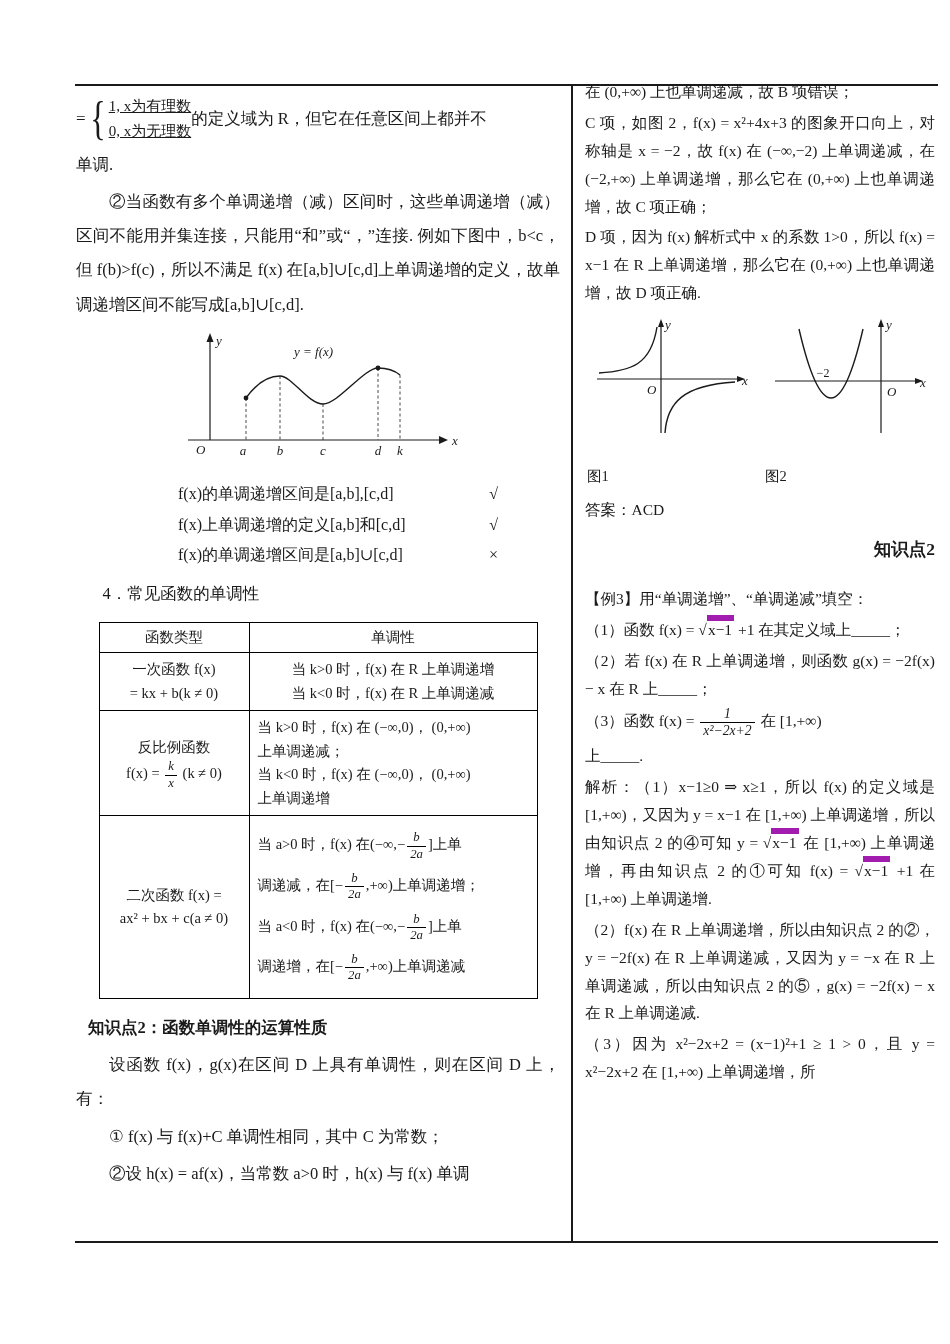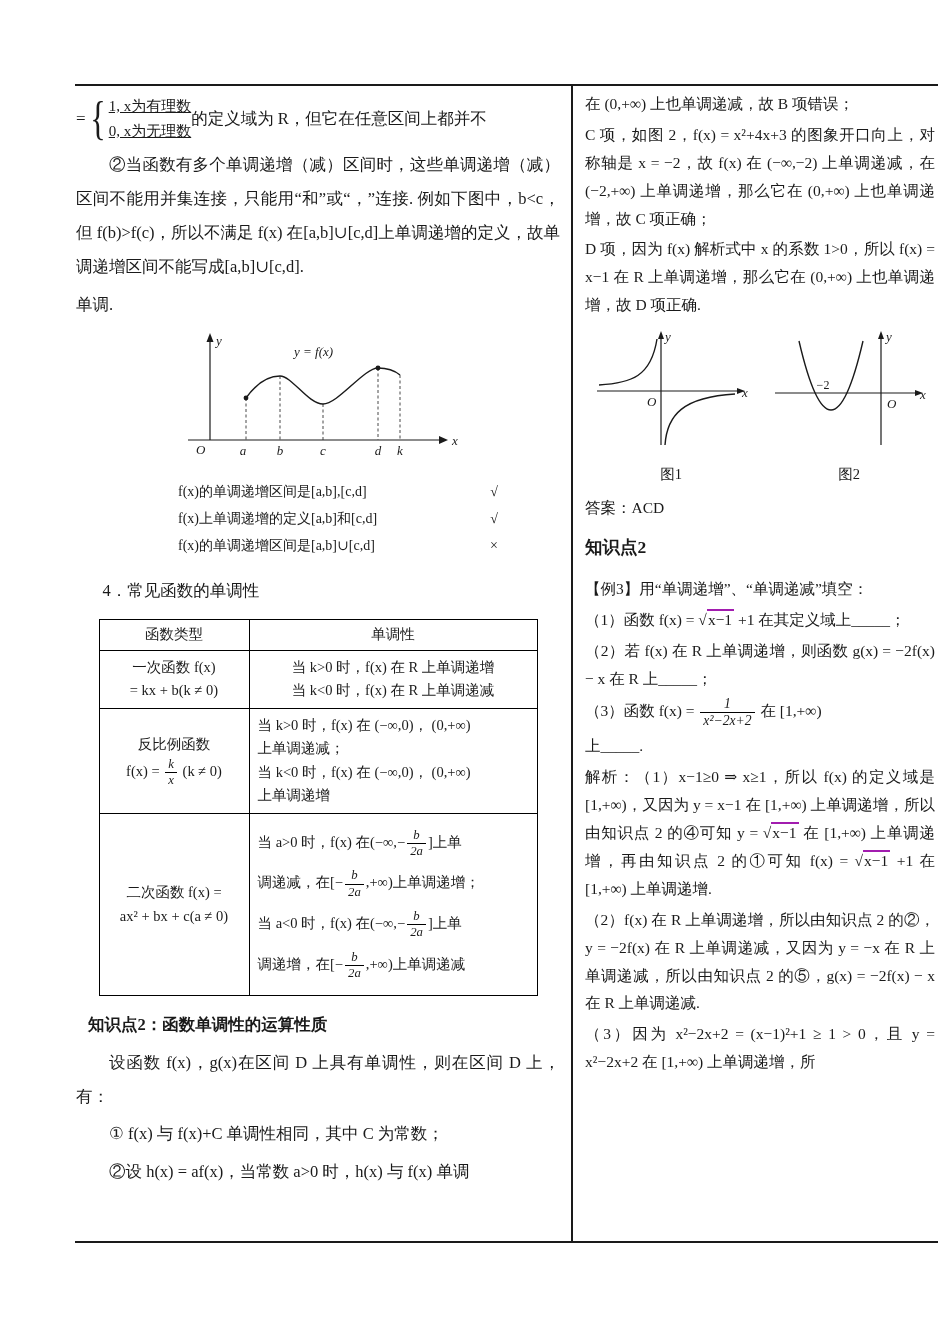--- a/index.html
+++ b/index.html
@@ -7,65 +7,65 @@
   body { font-family:"Liberation Serif","DejaVu Serif",serif; color:#1a1a1a; }
   .page { position:relative; width:950px; height:1344px; background:#ffffff; overflow:hidden; margin:0 auto; }
 
   .rule-top,.rule-bottom { position:absolute; left:75px; width:863px; height:1.5px; background:#1a1a1a; }
   .rule-top { top:84px; }
   .rule-bottom { top:1241px; }
   .vdivider { position:absolute; left:571px; top:84px; width:1.5px; height:1158px; background:#1a1a1a; }
 
   .col { position:absolute; text-align:justify; }
   .col-left  { left:76px;  top:94px; width:484px; font-size:16.5px; line-height:2.08; }
-  .col-right { left:585px; top:90px; width:350px; font-size:15.5px; line-height:1.80; }
+  .col-right { left:585px; top:78px; width:350px; font-size:15.5px; line-height:1.80; }
 
   .para { margin-bottom:3px; }
   .indent { text-indent:2em; }
   .bold { font-weight:normal; }
 
   
   .pw-row { display:flex; align-items:center; line-height:1.25; margin-bottom:4px; }
   .pw-eq { font-size:17px; margin-right:1px; }
   .pw-brace { font-size:46px; font-weight:300; line-height:0.9; transform:scaleX(0.7); }
   .pw-cases { display:flex; flex-direction:column; font-size:15px; line-height:1.65; font-style:italic;text-decoration:underline; }
   .pw-cases .zh { font-style:normal; }
   .pw-after { flex:1; font-size:16.5px; line-height:1.9; }
 
   .fig-wrap { text-align:center; margin:6px 0 4px; }
 
-  .stmts { margin:0 0 15px 102px; width:320px; font-size:14px; line-height:1.9; text-align:left; }
+  .stmts { margin:0 0 6px 102px; width:320px; font-size:16px; line-height:1.9; text-align:left; }
   .stmt-row { display:flex; justify-content:space-between; }
 
   .h-common { margin:2px 0 8px; text-indent:1.6em; }
 
   table.mono { border-collapse:collapse; margin:11px auto 12px; font-size:14.5px; line-height:1.62; }
   table.mono th, table.mono td { border:1.3px solid #000; padding:5px 8px; vertical-align:middle; }
   table.mono th { font-weight:normal; text-align:center; padding:3px; }
   table.mono th.c1 { width:150px; }
   table.mono th.c2 { width:288px; }
   td.c { text-align:center; }
   .cell-line { text-align:center; }
   .qline { margin:9px 0; line-height:1.25; }
 
   .frac { display:inline-block; vertical-align:middle; text-align:center; font-size:0.88em; line-height:1.2; margin:0 2px; font-style:italic; }
   .frac .fnum { display:block; border-bottom:1px solid #000; padding:0 3px; }
   .frac .fden { display:block; padding:0 3px; }
 
   .sqrt { white-space:nowrap; }
-  .sqrt .rad { border-top:2px solid #a21caf; padding:0 2px 0 1px; }
+  .sqrt .rad { border-top:6px solid #a21caf; padding:0 2px 0 1px; }
 
   .kp2h { font-weight:bold; font-size:16.5px; margin:6px 12px 3px; }
 
   .figrow { display:flex; justify-content:space-between; margin:8px 2px 0; }
   .figblock { width:168px; text-align:center; }
-  .figcap { font-size:14.5px; line-height:1.5; margin-top:2px; text-align:center; }
+  .figcap { font-size:14.5px; line-height:1.5; margin-top:16px; text-align:left; }
 
   .ansline { margin:8px 0 4px; }
-  .kp2center { text-align:left; font-weight:bold; font-size:17.5px; margin:10px 0 12px; }
+  .kp2center { text-align:right; font-weight:bold; font-size:17.5px; margin:10px 0 20px; }
 
   svg text { font-family:"Liberation Serif","DejaVu Serif",serif; fill:#1a1a1a; }
   .svg-var { font-style:italic; font-size:13px; }
   .svg-small { font-size:12px; }
 </style>
 </head>
 <body>
 
 <div class="page">
 
@@ -77,23 +77,23 @@
 
     <div class="pw-row">
       <span class="pw-eq">=</span>
       <span class="pw-brace">{</span>
       <span class="pw-cases">
         <span class="zh">1, x为有理数</span>
         <span class="zh">0, x为无理数</span>
       </span>
       <span class="pw-after">的定义域为 R，但它在任意区间上都并不</span>
     </div>
+    <p class="para">单调.</p>
+
     <p class="para indent">②当函数有多个单调递增（减）区间时，这些单调递增（减）区间不能用并集连接，只能用“和”或“，”连接. 例如下图中，b&lt;c，但 f(b)&gt;f(c)，所以不满足 f(x) 在[a,b]∪[c,d]上单调递增的定义，故单调递增区间不能写成[a,b]∪[c,d].</p>
-
-    <p class="para">单调.</p>
 
     <div class="fig-wrap">
       <svg width="300" height="135" viewBox="0 0 300 135">
 
         <line x1="42" y1="12" x2="42" y2="112" stroke="#1a1a1a" stroke-width="1.2"></line>
         <polygon points="42,5 38.5,14 45.5,14" fill="#1a1a1a"></polygon>
         <line x1="20" y1="112" x2="272" y2="112" stroke="#1a1a1a" stroke-width="1.2"></line>
         <polygon points="280,112 271,108 271,116" fill="#1a1a1a"></polygon>
 
         <line x1="78" y1="70" x2="78" y2="112" stroke="#333" stroke-width="0.9" stroke-dasharray="3 2.5"></line>

